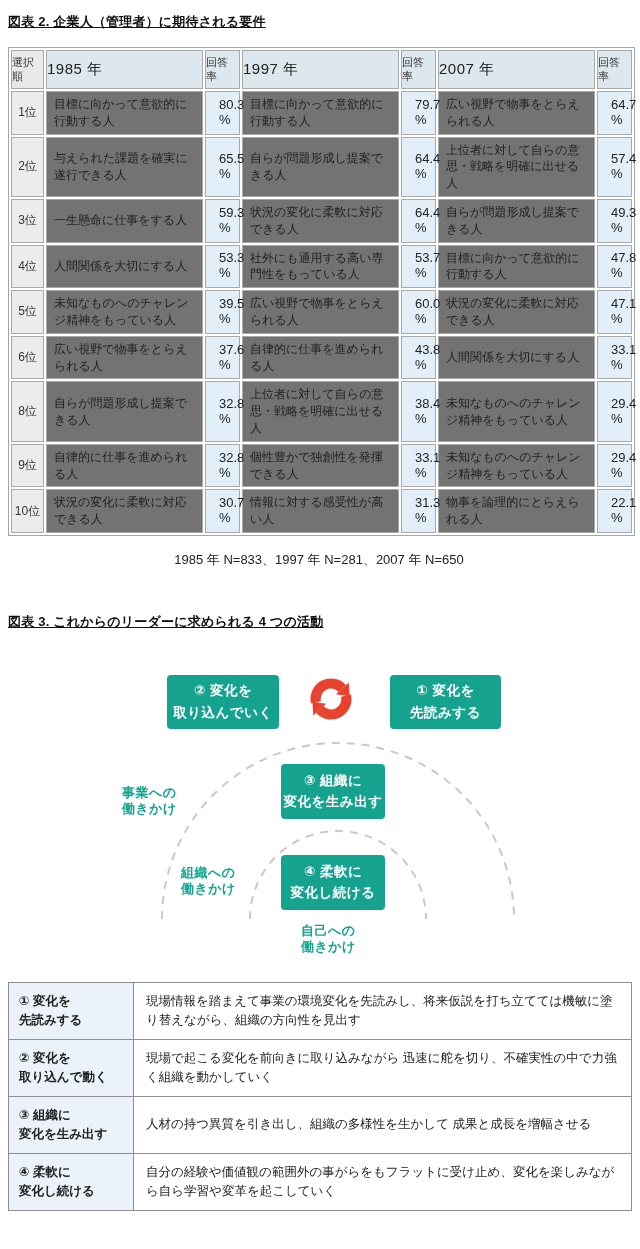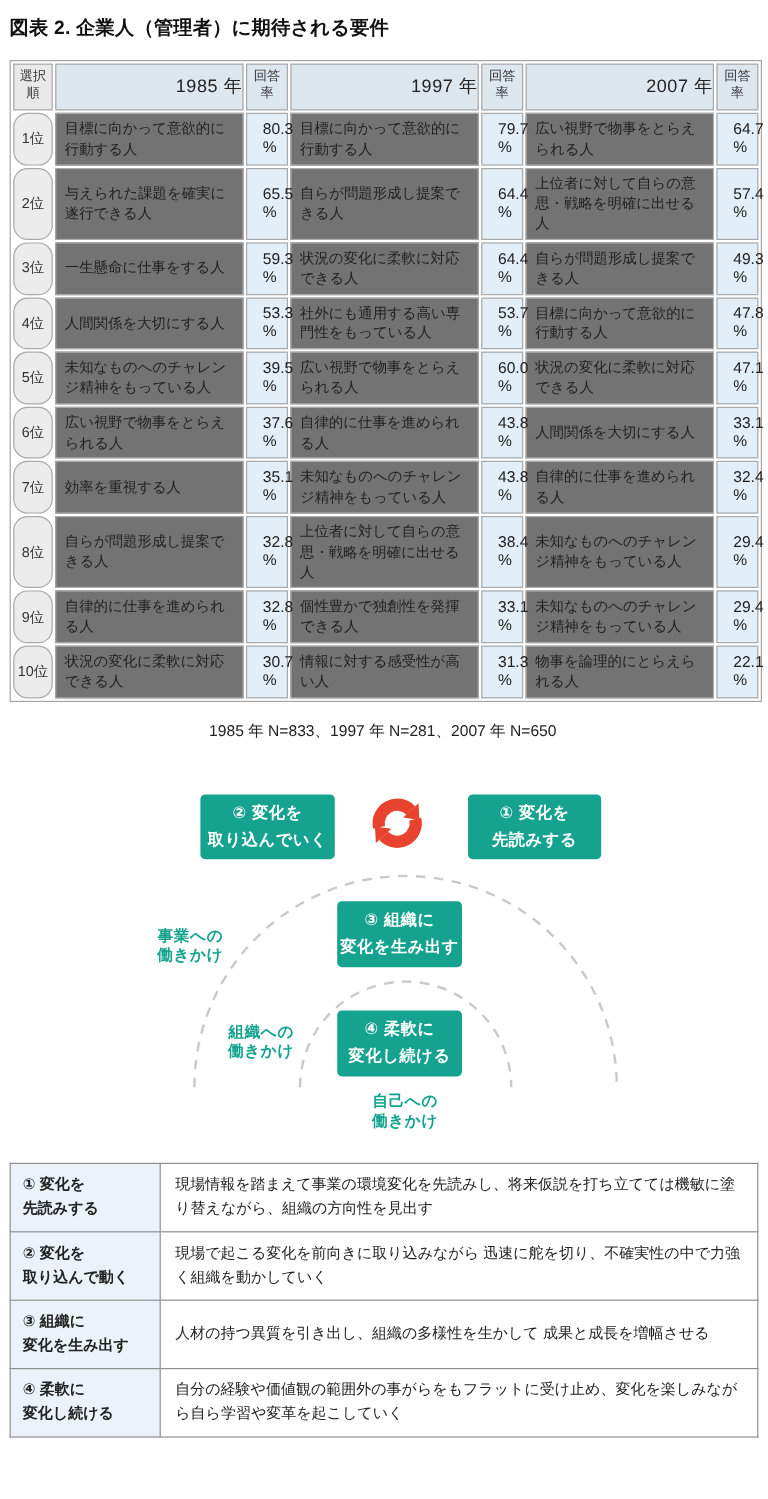--- a/index.html
+++ b/index.html
@@ -4,46 +4,46 @@
 <style>
   * { margin:0; padding:0; box-sizing:border-box; }
   html,body { background:#ffffff; }
   body {
     width:640px; height:1249px;
     font-family:"Liberation Sans","DejaVu Sans",sans-serif;
     color:#222; overflow:hidden;
   }
   .page { padding:13px 8px 0 8px; }
   .fig-caption {
-    font-size:16px; font-weight:bold; color:#111; letter-spacing:.2px;
+    font-size:13px; font-weight:bold; color:#111; letter-spacing:.2px;text-decoration:underline;
   }
   
   .f2table {
     margin-top:16px; width:624px; table-layout:fixed;
     border-collapse:separate; border-spacing:2px;
     border:1px solid #a5a5a5; background:#fff;
   }
   .f2table th, .f2table td {
     border:1px solid #a9a9a9; vertical-align:middle;
   }
   .f2table col.c-rank { width:33px; }
   .f2table col.c-year { width:157px; }
   .f2table col.c-rate { width:35px; }
   .f2table th { font-weight:normal; }
   .th-rank, .th-rate {
     background:#e9e9e9; font-size:11px; line-height:1.25;
-    text-align:center; white-space:pre-line; color:#333; padding:3px 0;font-family:Liberation Mono, monospace;
+    text-align:left; white-space:pre-line; color:#333; padding:3px 0;
   }
   .th-rate { background:#dde7ee; }
   .th-year {
-    background:#dde7ee; font-size:15px; text-align:right; color:#222;
+    background:#dde7ee; font-size:15px; text-align:left; color:#222;
     padding:9px 0; letter-spacing:.5px;
   }
   .f2table td.rank {
-    background:#ececec; font-size:12px; text-align:center; color:#333; padding:4px 0;border-radius:12px;
+    background:#ececec; font-size:12px; text-align:center; color:#333; padding:4px 0;
   }
   .f2table td.desc {
     background:#737373; font-size:12px; line-height:1.4; color:#222;
     text-align:left; padding:4px 7px;
   }
   .f2table td.rate {
     background:#e2eff8; font-size:13px; color:#222; text-align:center;
     line-height:1.15; padding:3px 13px;
   }
   .f2-note {
@@ -54,21 +54,21 @@
   .diagram { position:relative; width:624px; height:330px; margin-top:6px; }
   .diagram svg.arcs { position:absolute; left:0; top:0; }
   .tbox {
     position:absolute; background:#15a390; color:#fff; border-radius:4px;
     display:flex; align-items:center; justify-content:center; text-align:center;
     font-size:13.5px; font-weight:bold; line-height:1.6; white-space:pre-line;
     letter-spacing:.5px;
   }
   .arc-label {
     position:absolute; color:#15a390; font-size:13px; font-weight:bold;
-    line-height:1.25; text-align:right; white-space:pre-line; letter-spacing:.5px;
+    line-height:1.25; text-align:left; white-space:pre-line; letter-spacing:.5px;
   }
   .cycle { position:absolute; }
   
   .f3table {
     margin-top:15px; width:624px; table-layout:fixed;
     border-collapse:collapse;
   }
   .f3table td { border:1px solid #8f8f8f; vertical-align:middle; }
   .f3table td.f3-label {
     width:125px; background:#ebf2f9; font-size:12.5px; font-weight:bold;
@@ -213,38 +213,20 @@
             <div>43.8</div>
             <div>%</div>
           </td>
           <td class="desc">人間関係を大切にする人</td>
           <td class="rate">
             <div>33.1</div>
             <div>%</div>
           </td>
         </tr>
         <tr>
-          <td class="rank">7位</td>
-          <td class="desc">効率を重視する人</td>
-          <td class="rate">
-            <div>35.1</div>
-            <div>%</div>
-          </td>
-          <td class="desc">未知なものへのチャレンジ精神をもっている人</td>
-          <td class="rate">
-            <div>43.8</div>
-            <div>%</div>
-          </td>
-          <td class="desc">自律的に仕事を進められる人</td>
-          <td class="rate">
-            <div>32.4</div>
-            <div>%</div>
-          </td>
-        </tr>
-        <tr>
           <td class="rank">8位</td>
           <td class="desc">自らが問題形成し提案できる人</td>
           <td class="rate">
             <div>32.8</div>
             <div>%</div>
           </td>
           <td class="desc">上位者に対して自らの意思・戦略を明確に出せる人</td>
           <td class="rate">
             <div>38.4</div>
             <div>%</div>
@@ -289,20 +271,21 @@
           <td class="rate">
             <div>22.1</div>
             <div>%</div>
           </td>
         </tr>
       </tbody>
   </table>
 
   <div class="f2-note">1985 年 N=833、1997 年 N=281、2007 年 N=650</div>
 
+  <div class="fig-caption fig3-caption">図表 3. これからのリーダーに求められる 4 つの活動</div>
 
   <div class="diagram">
     <svg class="arcs" width="624" height="330" viewBox="0 0 624 330">
       <path d="M 154 282 A 176 176 0 0 1 506 282" fill="none" stroke="#c9c9c9" stroke-width="2" stroke-dasharray="8 7"></path>
       <path d="M 242 282 A 88 88 0 0 1 418 282" fill="none" stroke="#c9c9c9" stroke-width="2" stroke-dasharray="8 7"></path>
     </svg>
 
     <svg class="cycle" style="left:292px; top:30px;" width="62" height="64" viewBox="0 0 64 64">
       <g transform="rotate(-18 32 32)" fill="#e8432e" stroke="#e8432e">
         <g>

